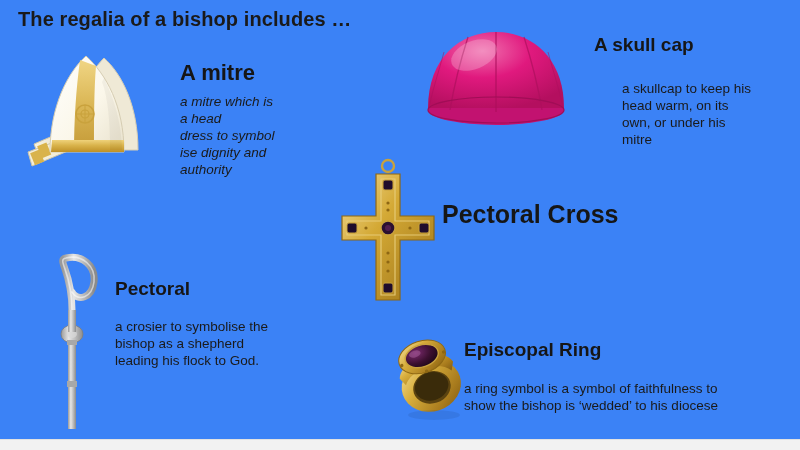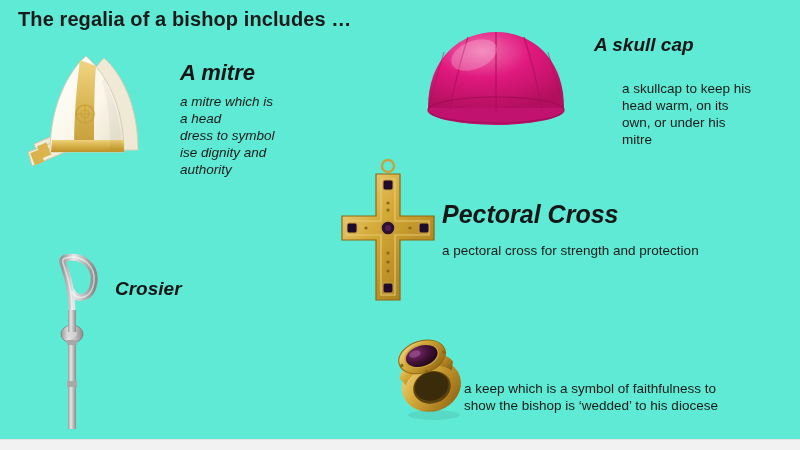--- a/index.html
+++ b/index.html
@@ -11,34 +11,33 @@
     height: 450px;
     background: #ffffff;
     font-family: "Liberation Sans", sans-serif;
     overflow: hidden;
     position: relative;
   }
   .slide {
     position: relative;
     width: 800px;
     height: 450px;
-    background: #5eead4;
+    background: #3b82f6;
   }
   .slide-title {
     position: absolute;
     left: 18px;
     top: 8px;
     font-size: 20px;
     font-weight: bold;
     color: #1a1a1a;
     letter-spacing: 0.1px;
   }
   .item-heading {
     position: absolute;
-    font-style: italic;
     font-weight: bold;
     color: #161616;
   }
   .item-body {
     position: absolute;
     color: #1a1a1a;
     line-height: 1.26;
     white-space: pre-line;
   }
   .art {
@@ -172,21 +171,20 @@
       <circle cx="52" cy="45" r="1.6" fill="#8e6713"></circle>
       <circle cx="52" cy="52" r="1.6" fill="#8e6713"></circle>
       <circle cx="52" cy="95" r="1.6" fill="#8e6713"></circle>
       <circle cx="52" cy="104" r="1.6" fill="#8e6713"></circle>
       <circle cx="52" cy="113" r="1.6" fill="#8e6713"></circle>
       <circle cx="30" cy="70" r="1.6" fill="#8e6713"></circle>
       <circle cx="74" cy="70" r="1.6" fill="#8e6713"></circle>
     </svg>
   </div>
   <div class="item-heading" style="left:442px; top:200px; font-size:25px;">Pectoral Cross</div>
-  <div class="item-body" style="left:442px; top:242px; width:340px; font-size:13.5px;">a pectoral cross for strength and protection</div>
 
   <div class="art crosier-wrap">
     <svg width="72" height="185" viewBox="0 0 72 185" xmlns="http://www.w3.org/2000/svg">
       <defs>
         <linearGradient id="silver" x1="0" y1="0" x2="1" y2="0">
           <stop offset="0%" stop-color="#9a9a9a"></stop>
           <stop offset="35%" stop-color="#e6e6e6"></stop>
           <stop offset="65%" stop-color="#bdbdbd"></stop>
           <stop offset="100%" stop-color="#8b8b8b"></stop>
         </linearGradient>
@@ -198,21 +196,24 @@
       <ellipse cx="34" cy="86" rx="11" ry="9" fill="url(#silver)" stroke="#7e7e7e" stroke-width="0.8"></ellipse>
       <ellipse cx="34" cy="86" rx="5" ry="4" fill="#d9d9d9" opacity="0.7"></ellipse>
 
       <rect x="30" y="62" width="8" height="22" fill="url(#silver)"></rect>
       <rect x="30" y="95" width="8" height="38" fill="url(#silver)"></rect>
       <rect x="29" y="133" width="10" height="6" fill="#a8a8a8"></rect>
       <rect x="30" y="139" width="8" height="42" fill="url(#silver)"></rect>
       <rect x="29" y="92" width="10" height="5" fill="#a8a8a8"></rect>
     </svg>
   </div>
-  <div class="item-heading" style="left:115px; top:278px; font-size:19px;">Crosier</div>
+  <div class="item-heading" style="left:115px; top:278px; font-size:19px;">Pectoral</div>
+  <div class="item-body" style="left:115px; top:318px; width:220px; font-size:13.5px;">a crosier to symbolise the
+bishop as a  shepherd
+leading his flock to God.</div>
 
   <div class="art ring-wrap">
     <svg width="108" height="90" viewBox="0 0 108 90" xmlns="http://www.w3.org/2000/svg">
       <defs>
         <linearGradient id="ringGold" x1="0" y1="0" x2="1" y2="1">
           <stop offset="0%" stop-color="#f6e3a4"></stop>
           <stop offset="35%" stop-color="#d8ae3c"></stop>
           <stop offset="75%" stop-color="#a87b1d"></stop>
           <stop offset="100%" stop-color="#7d5810"></stop>
         </linearGradient>
@@ -234,17 +235,18 @@
         <ellipse cx="52" cy="21" rx="17" ry="11" fill="url(#gemG)" stroke="#c9a23d" stroke-width="1.4"></ellipse>
         <ellipse cx="46" cy="17" rx="6" ry="3.4" fill="#b26aa6" opacity="0.45"></ellipse>
 
         <circle cx="30" cy="24" r="1.7" fill="#8e6713"></circle>
         <circle cx="74" cy="24" r="1.7" fill="#8e6713"></circle>
         <circle cx="52" cy="37" r="1.7" fill="#8e6713"></circle>
       </g>
       <ellipse cx="56" cy="82" rx="26" ry="5" fill="#000000" opacity="0.07"></ellipse>
     </svg>
   </div>
-  <div class="item-body" style="left:464px; top:380px; width:330px; font-size:13.5px;">a keep which is a symbol of faithfulness to
+  <div class="item-heading" style="left:464px; top:339px; font-size:19px;">Episcopal Ring</div>
+  <div class="item-body" style="left:464px; top:380px; width:330px; font-size:13.5px;">a ring symbol is a symbol of faithfulness to
 show the bishop is ‘wedded’  to his diocese</div>
 
   <div class="bottom-bar"></div>
 </div>
 
 </body></html>

